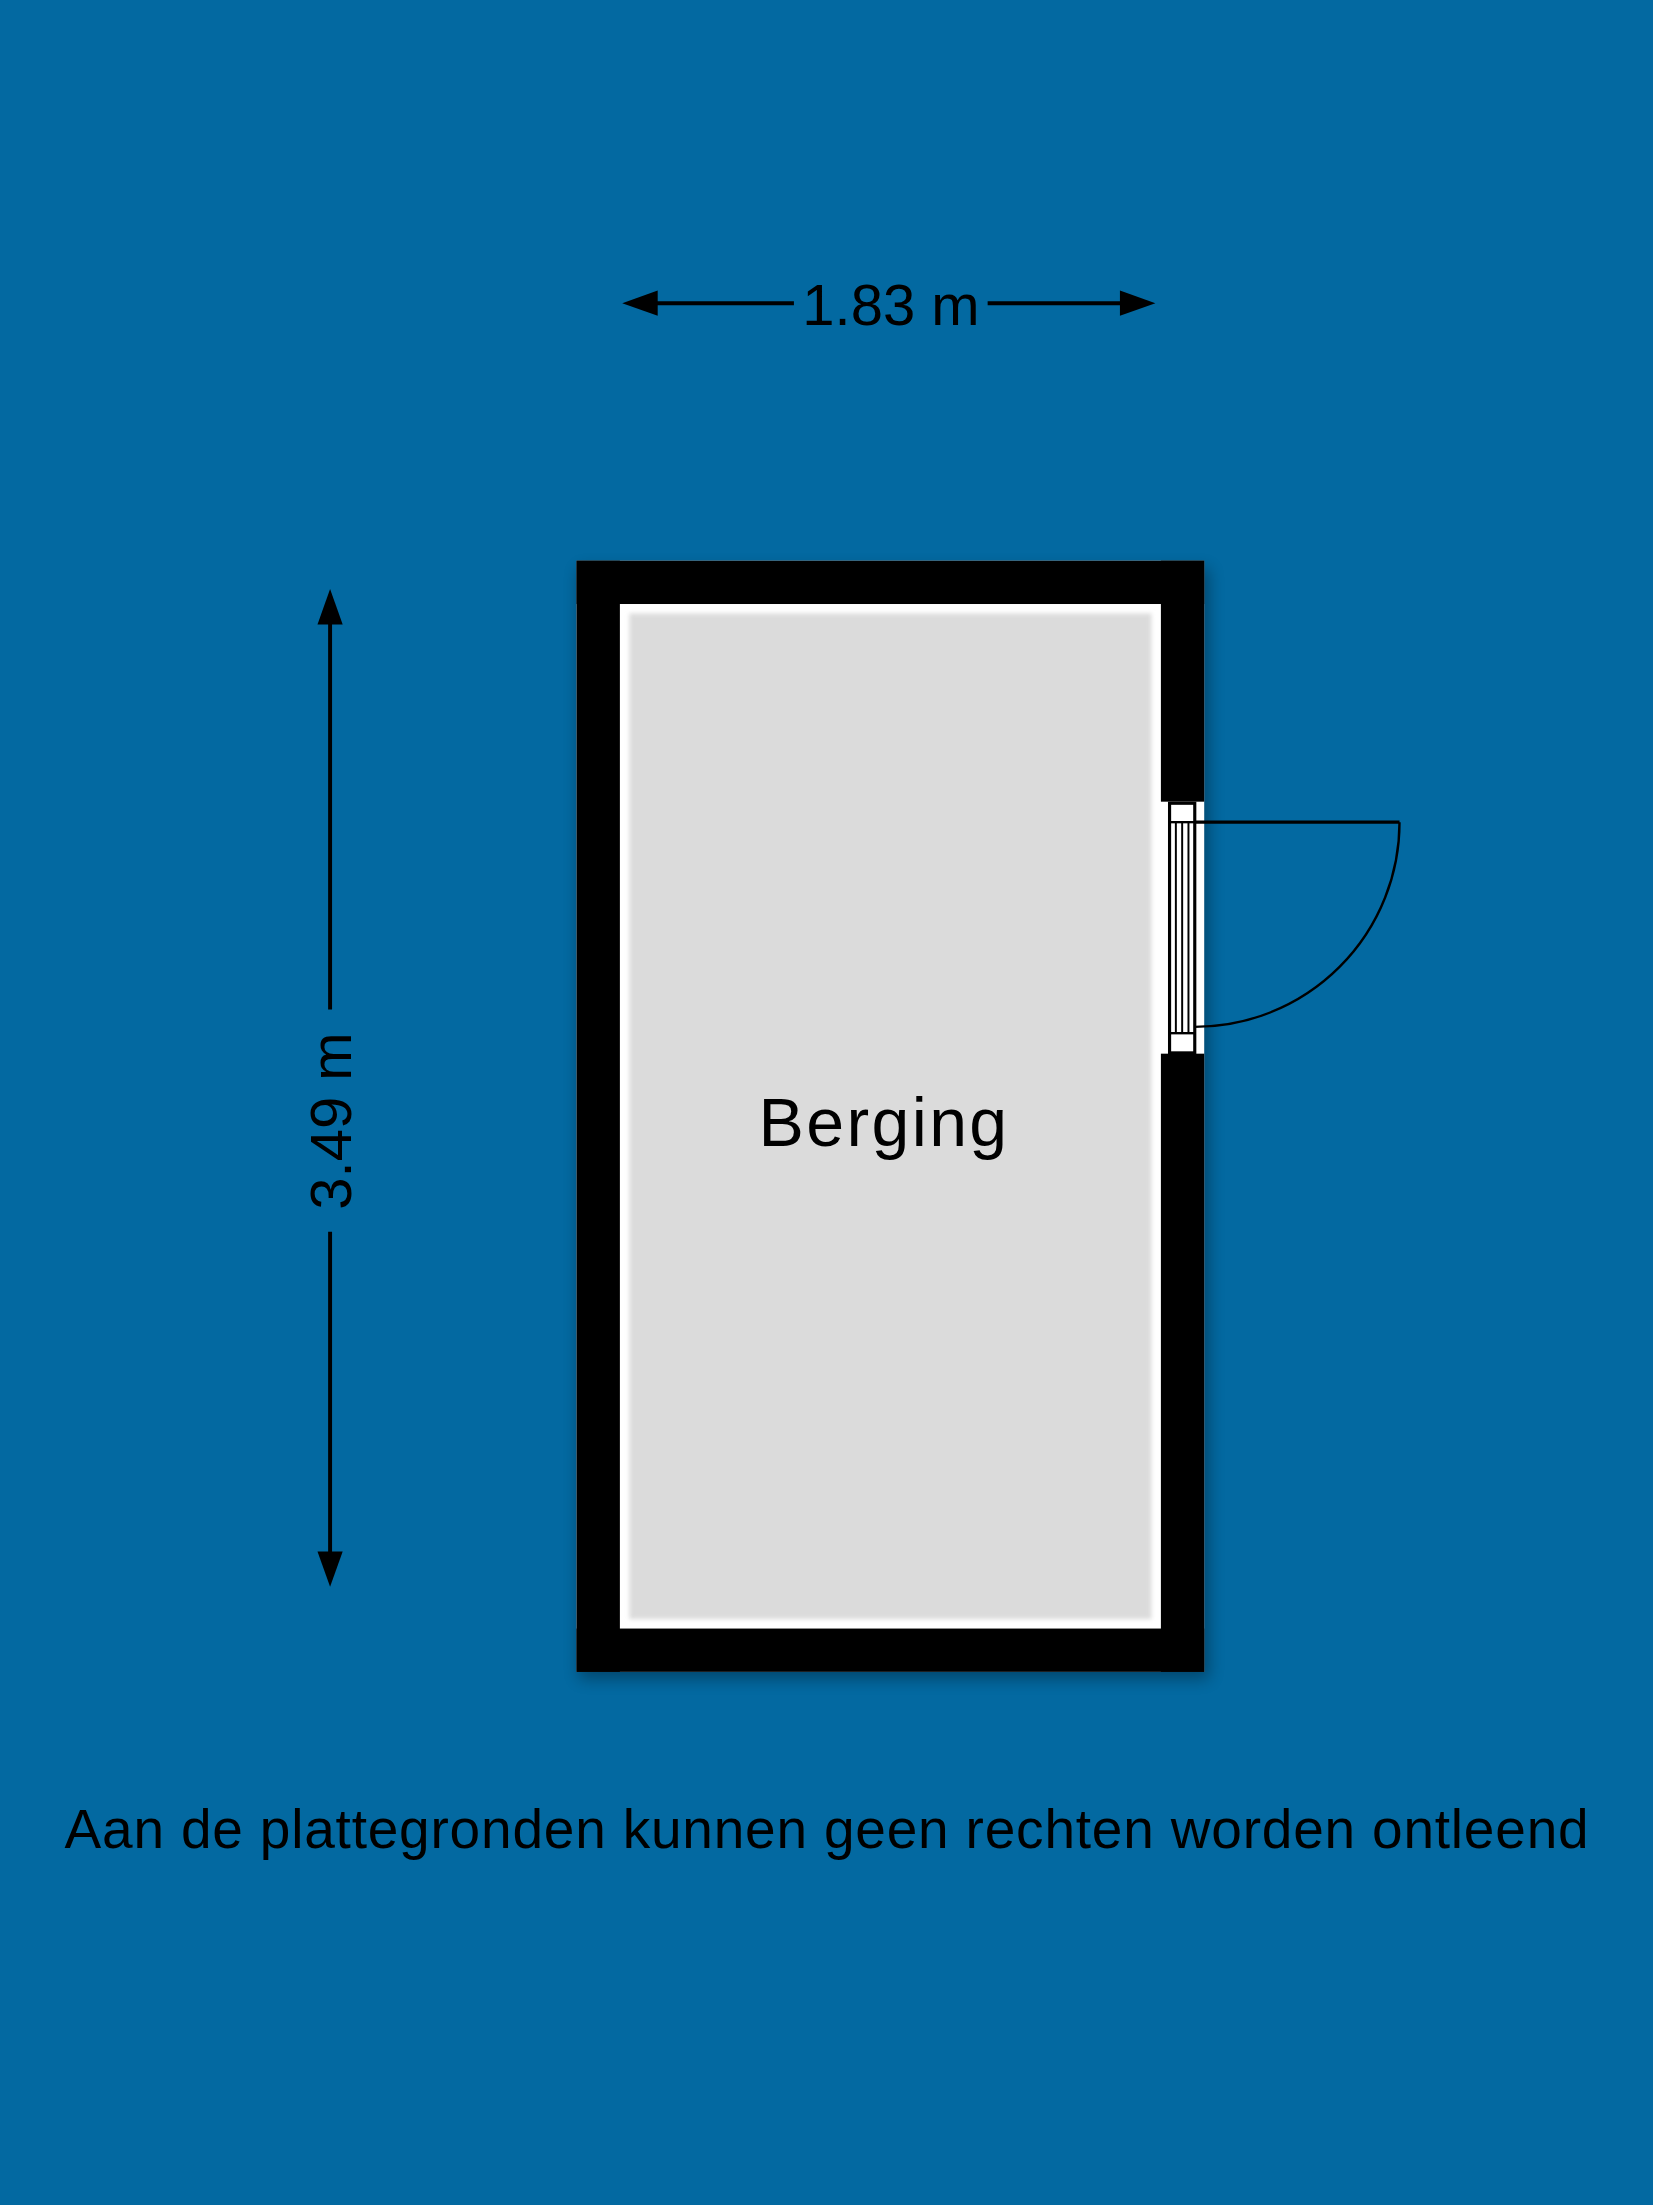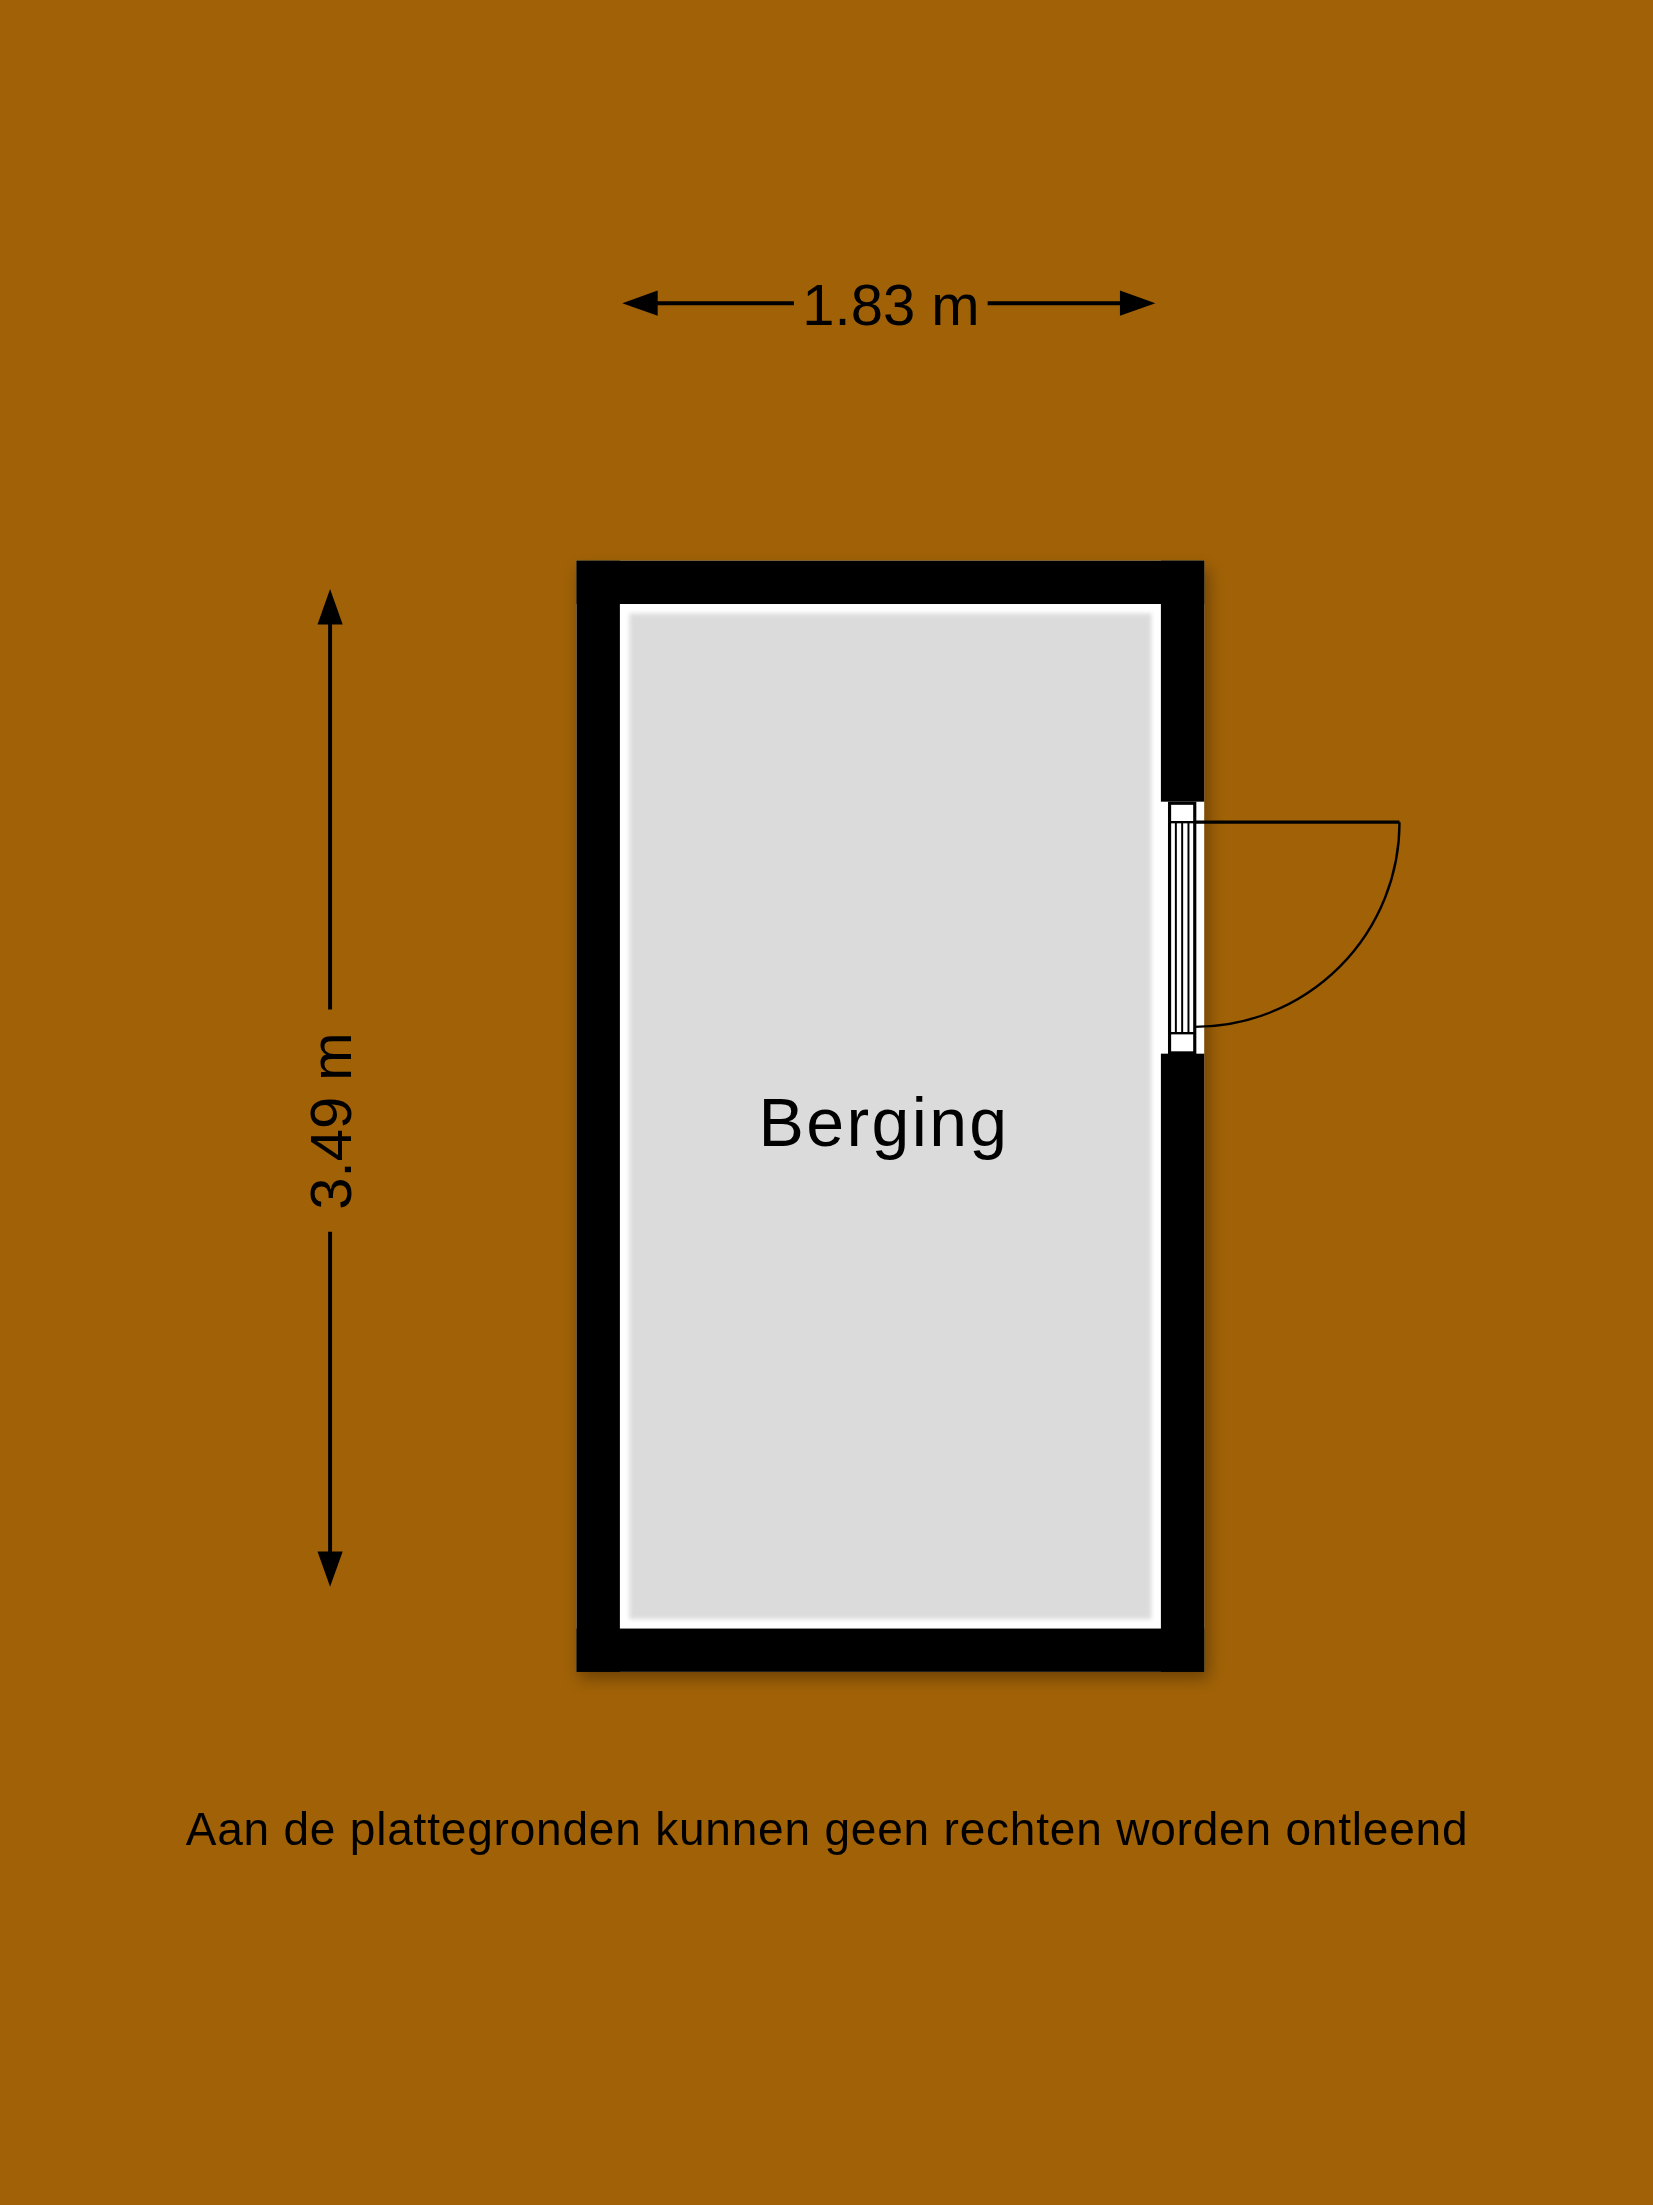--- a/index.html
+++ b/index.html
@@ -4,21 +4,21 @@
 <style>
   html, body {
     margin: 0;
     padding: 0;
     background: #ffffff;
   }
   .canvas {
     position: relative;
     width: 1654px;
     height: 2205px;
-    background: #a16207;
+    background: #0369a1;
     overflow: hidden;
     font-family: "Liberation Sans", sans-serif;
     color: #000000;
   }
   .plan-svg {
     position: absolute;
     left: 0;
     top: 0;
     width: 1654px;
     height: 2205px;
@@ -40,21 +40,21 @@
     font-size: 68px;
     letter-spacing: 2.4px;
     transform: translate(-50%, -50%);
   }
   .footer {
     position: absolute;
     left: 0;
     top: 1797px;
     width: 1654px;
     text-align: center;
-    font-size: 46px;
+    font-size: 55px;
     line-height: 65px;
     letter-spacing: 0.8px;
     color: #000000;
   }
 </style>
 </head>
 <body>
 
 <div class="canvas">
 

